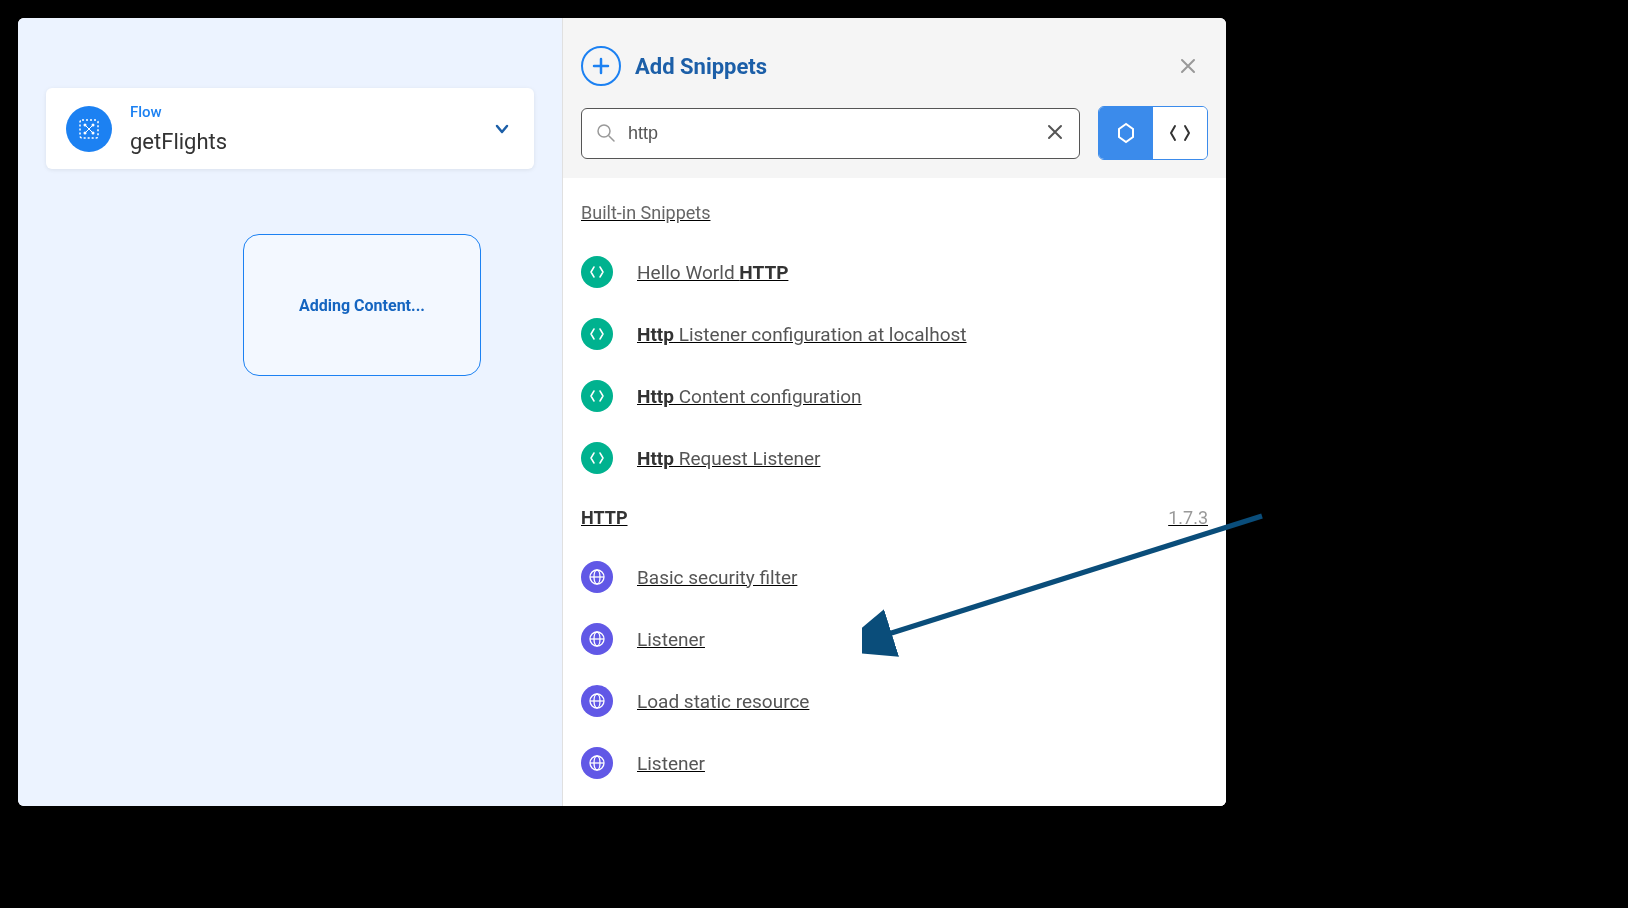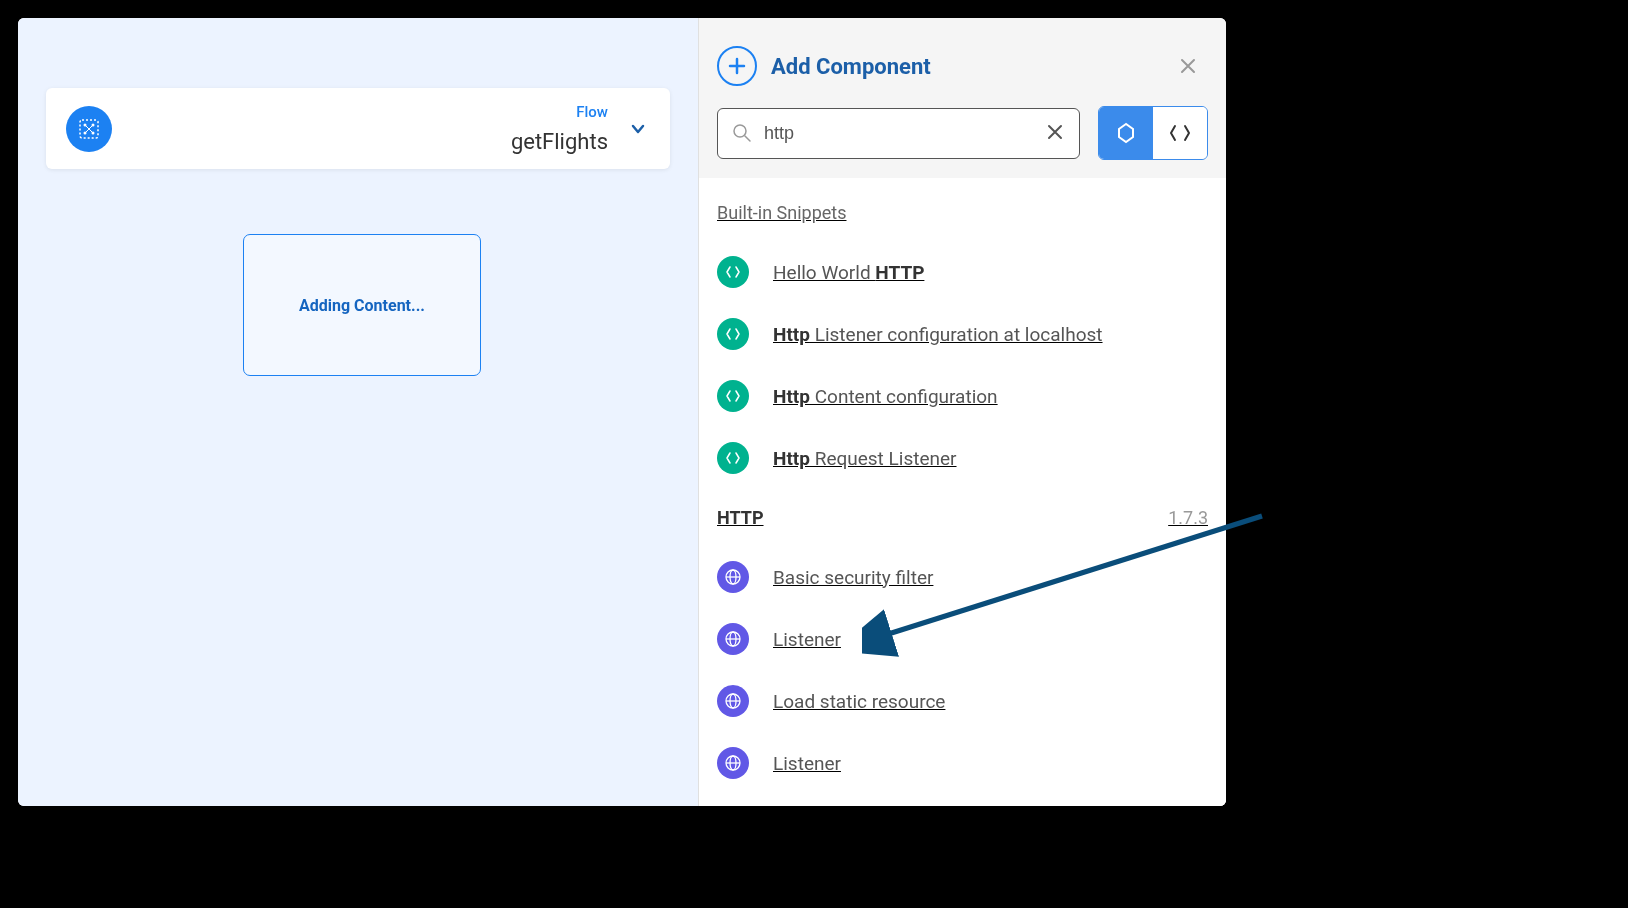--- a/index.html
+++ b/index.html
@@ -13,25 +13,24 @@
     .app-container {
       display: flex;
       width: 1208px;
       height: 788px;
       background: #fff;
       margin: 18px 0 0 18px;
       border-radius: 6px;
       overflow: hidden;
     }
     .left-panel {
-      width: 680px;
+      width: 544px;
       background: #ecf3ff;
       padding: 0;
       position: relative;
-      text-align: right;
     }
     .flow-card {
       background: #fff;
       margin: 70px 28px 0 28px;
       padding: 15px 20px;
       border-radius: 6px;
       box-shadow: 0 1px 4px rgba(0,0,0,0.08);
       display: flex;
       align-items: center;
       gap: 18px;
@@ -67,21 +66,21 @@
       align-items: center;
       justify-content: center;
     }
     .adding-box {
       position: absolute;
       left: 225px;
       top: 216px;
       width: 238px;
       height: 142px;
       border: 1.5px solid #1c81f2;
-      border-radius: 7px;
+      border-radius: 16px;
       display: flex;
       align-items: center;
       justify-content: center;
       background: #f3f8ff;
     }
     .adding-text {
       color: #1565c0;
       font-size: 16px;
       font-weight: 700;
     }
@@ -278,21 +277,21 @@
     </div>
   </div>
 
   <div class="right-panel">
     <div class="panel-header">
       <div class="plus-circle">
         <svg width="22" height="22" viewBox="0 0 22 22">
             <path d="M11 4 L11 18 M4 11 L18 11" stroke="currentColor" stroke-width="2.5" stroke-linecap="round"></path>
           </svg>
       </div>
-      <div class="panel-title">Add Component</div>
+      <div class="panel-title">Add Snippets</div>
       <div class="close-btn">
         <svg width="18" height="18" viewBox="0 0 18 18">
             <path d="M3 3 L15 15 M15 3 L3 15" stroke="currentColor" stroke-width="2" stroke-linecap="round"></path>
           </svg>
       </div>
     </div>
 
     <div class="search-row">
       <div class="search-box">
         <div class="search-icon">

